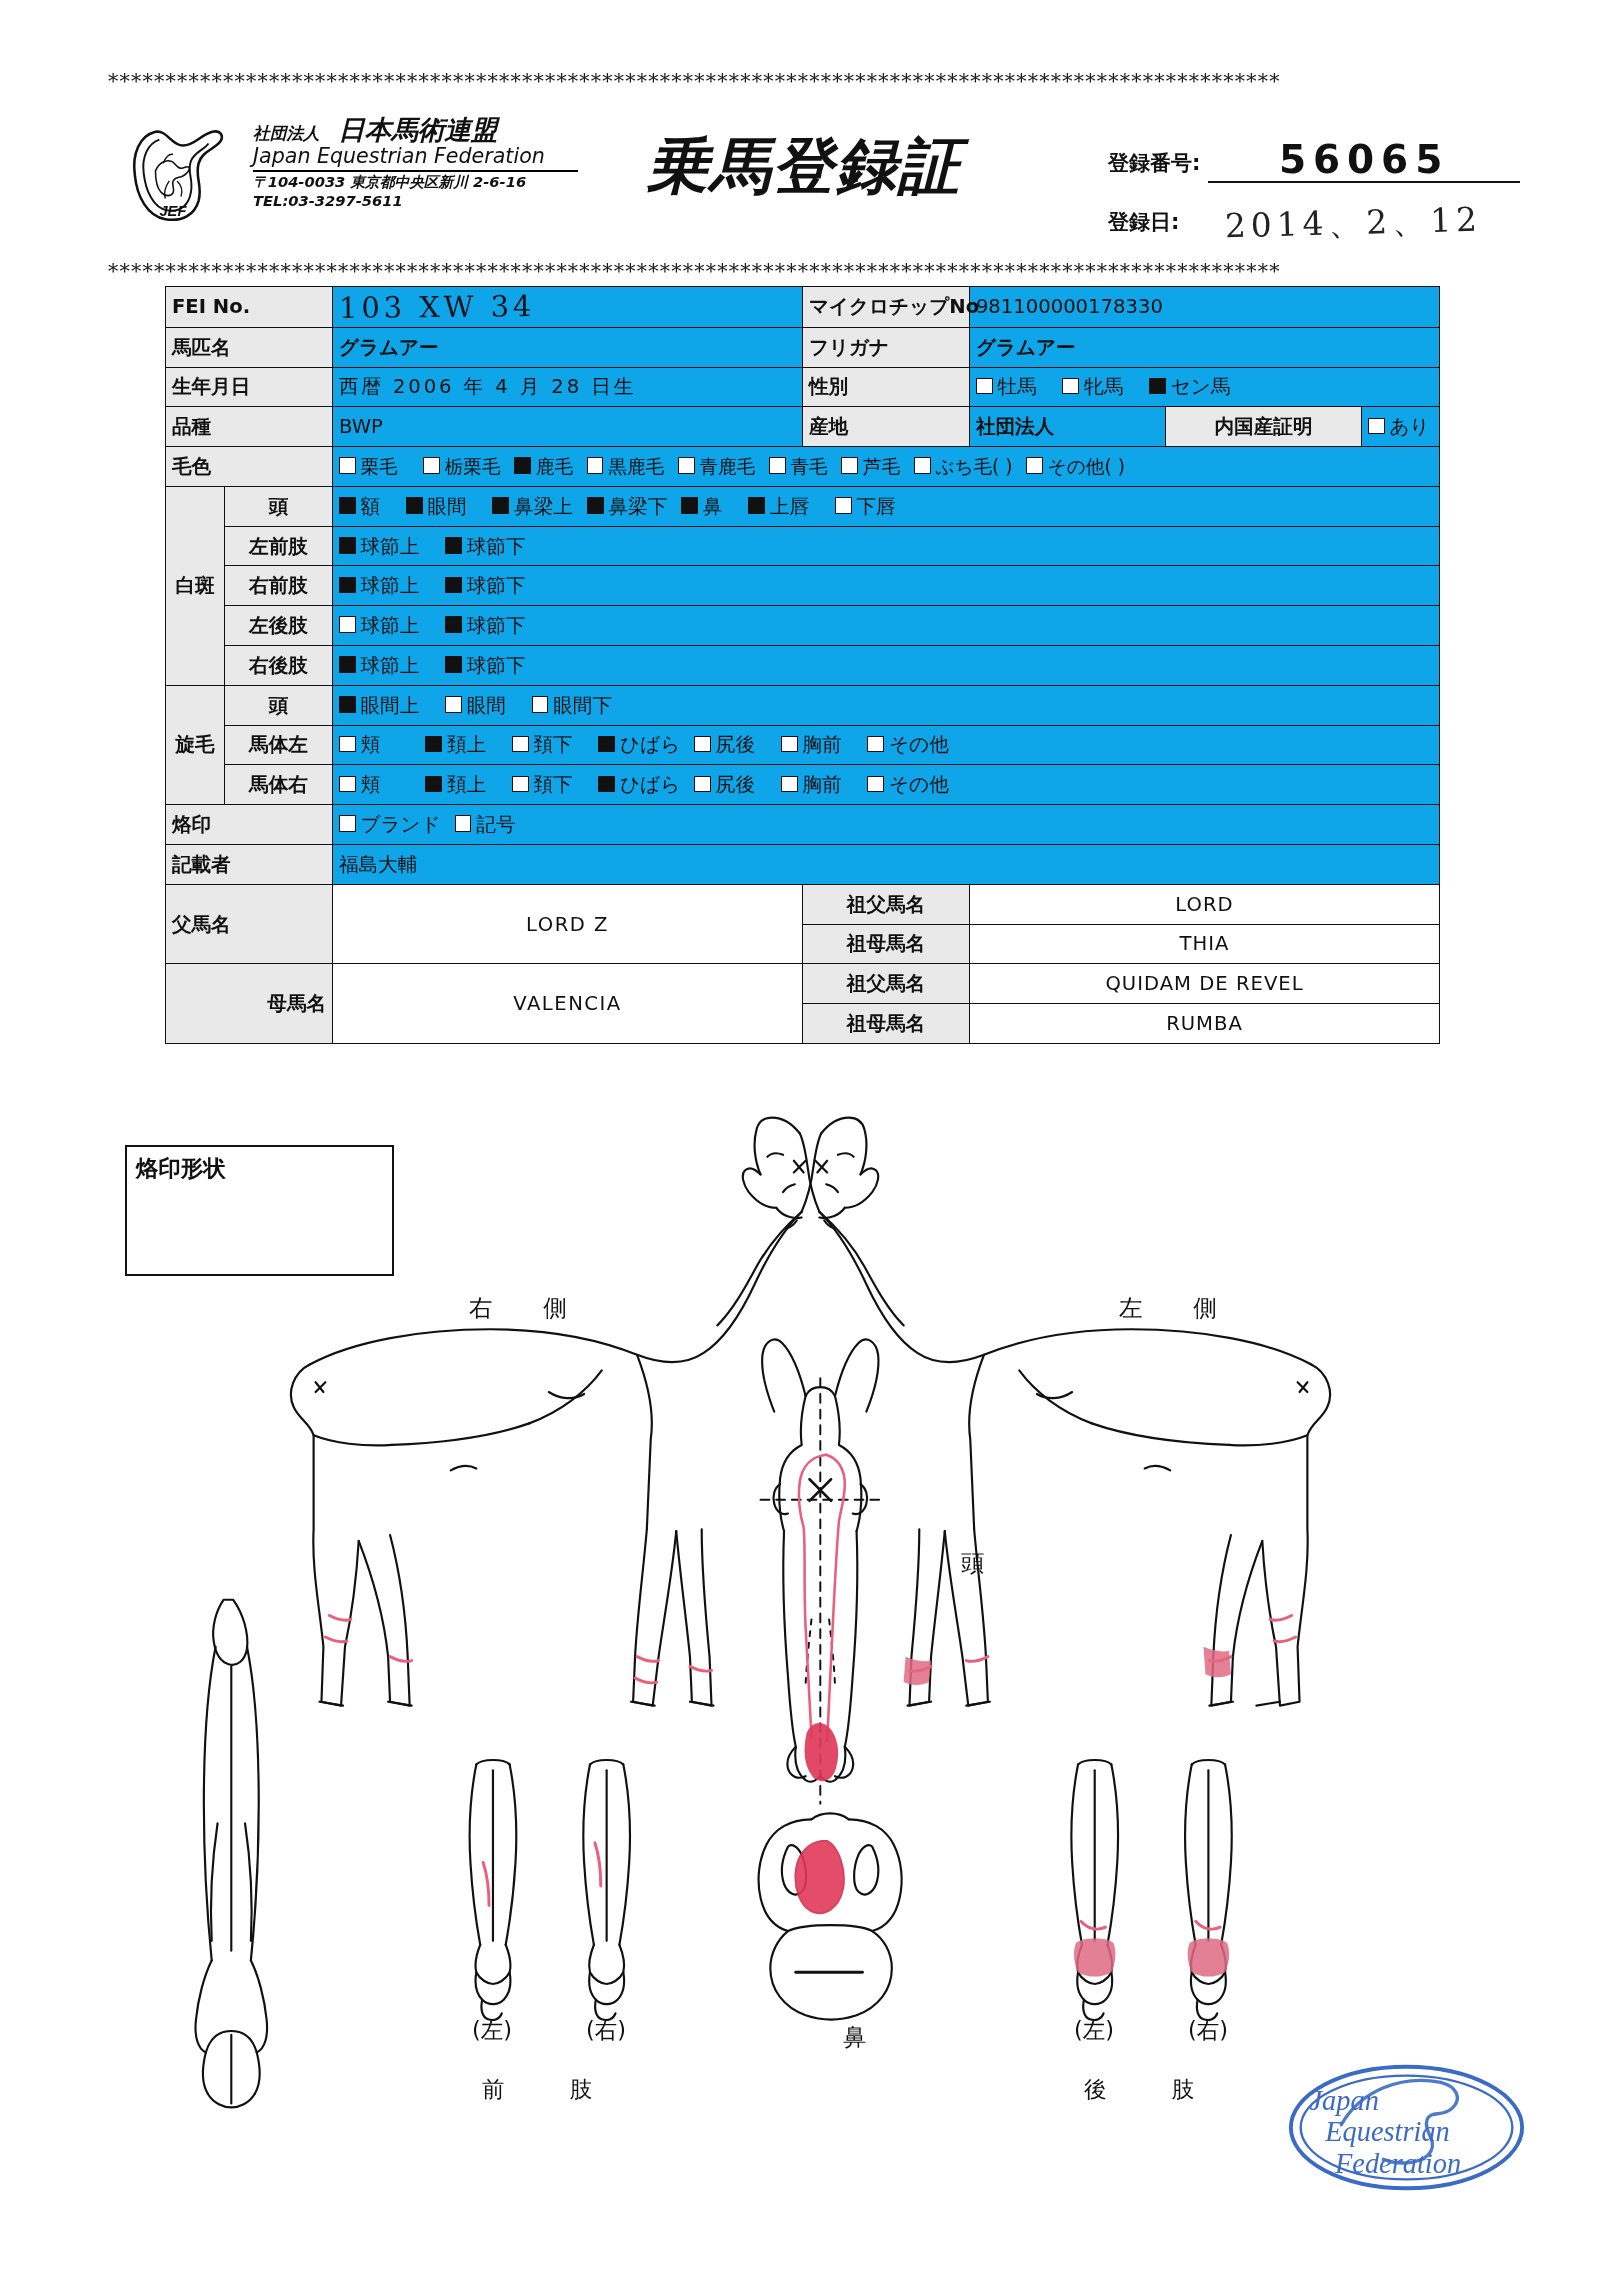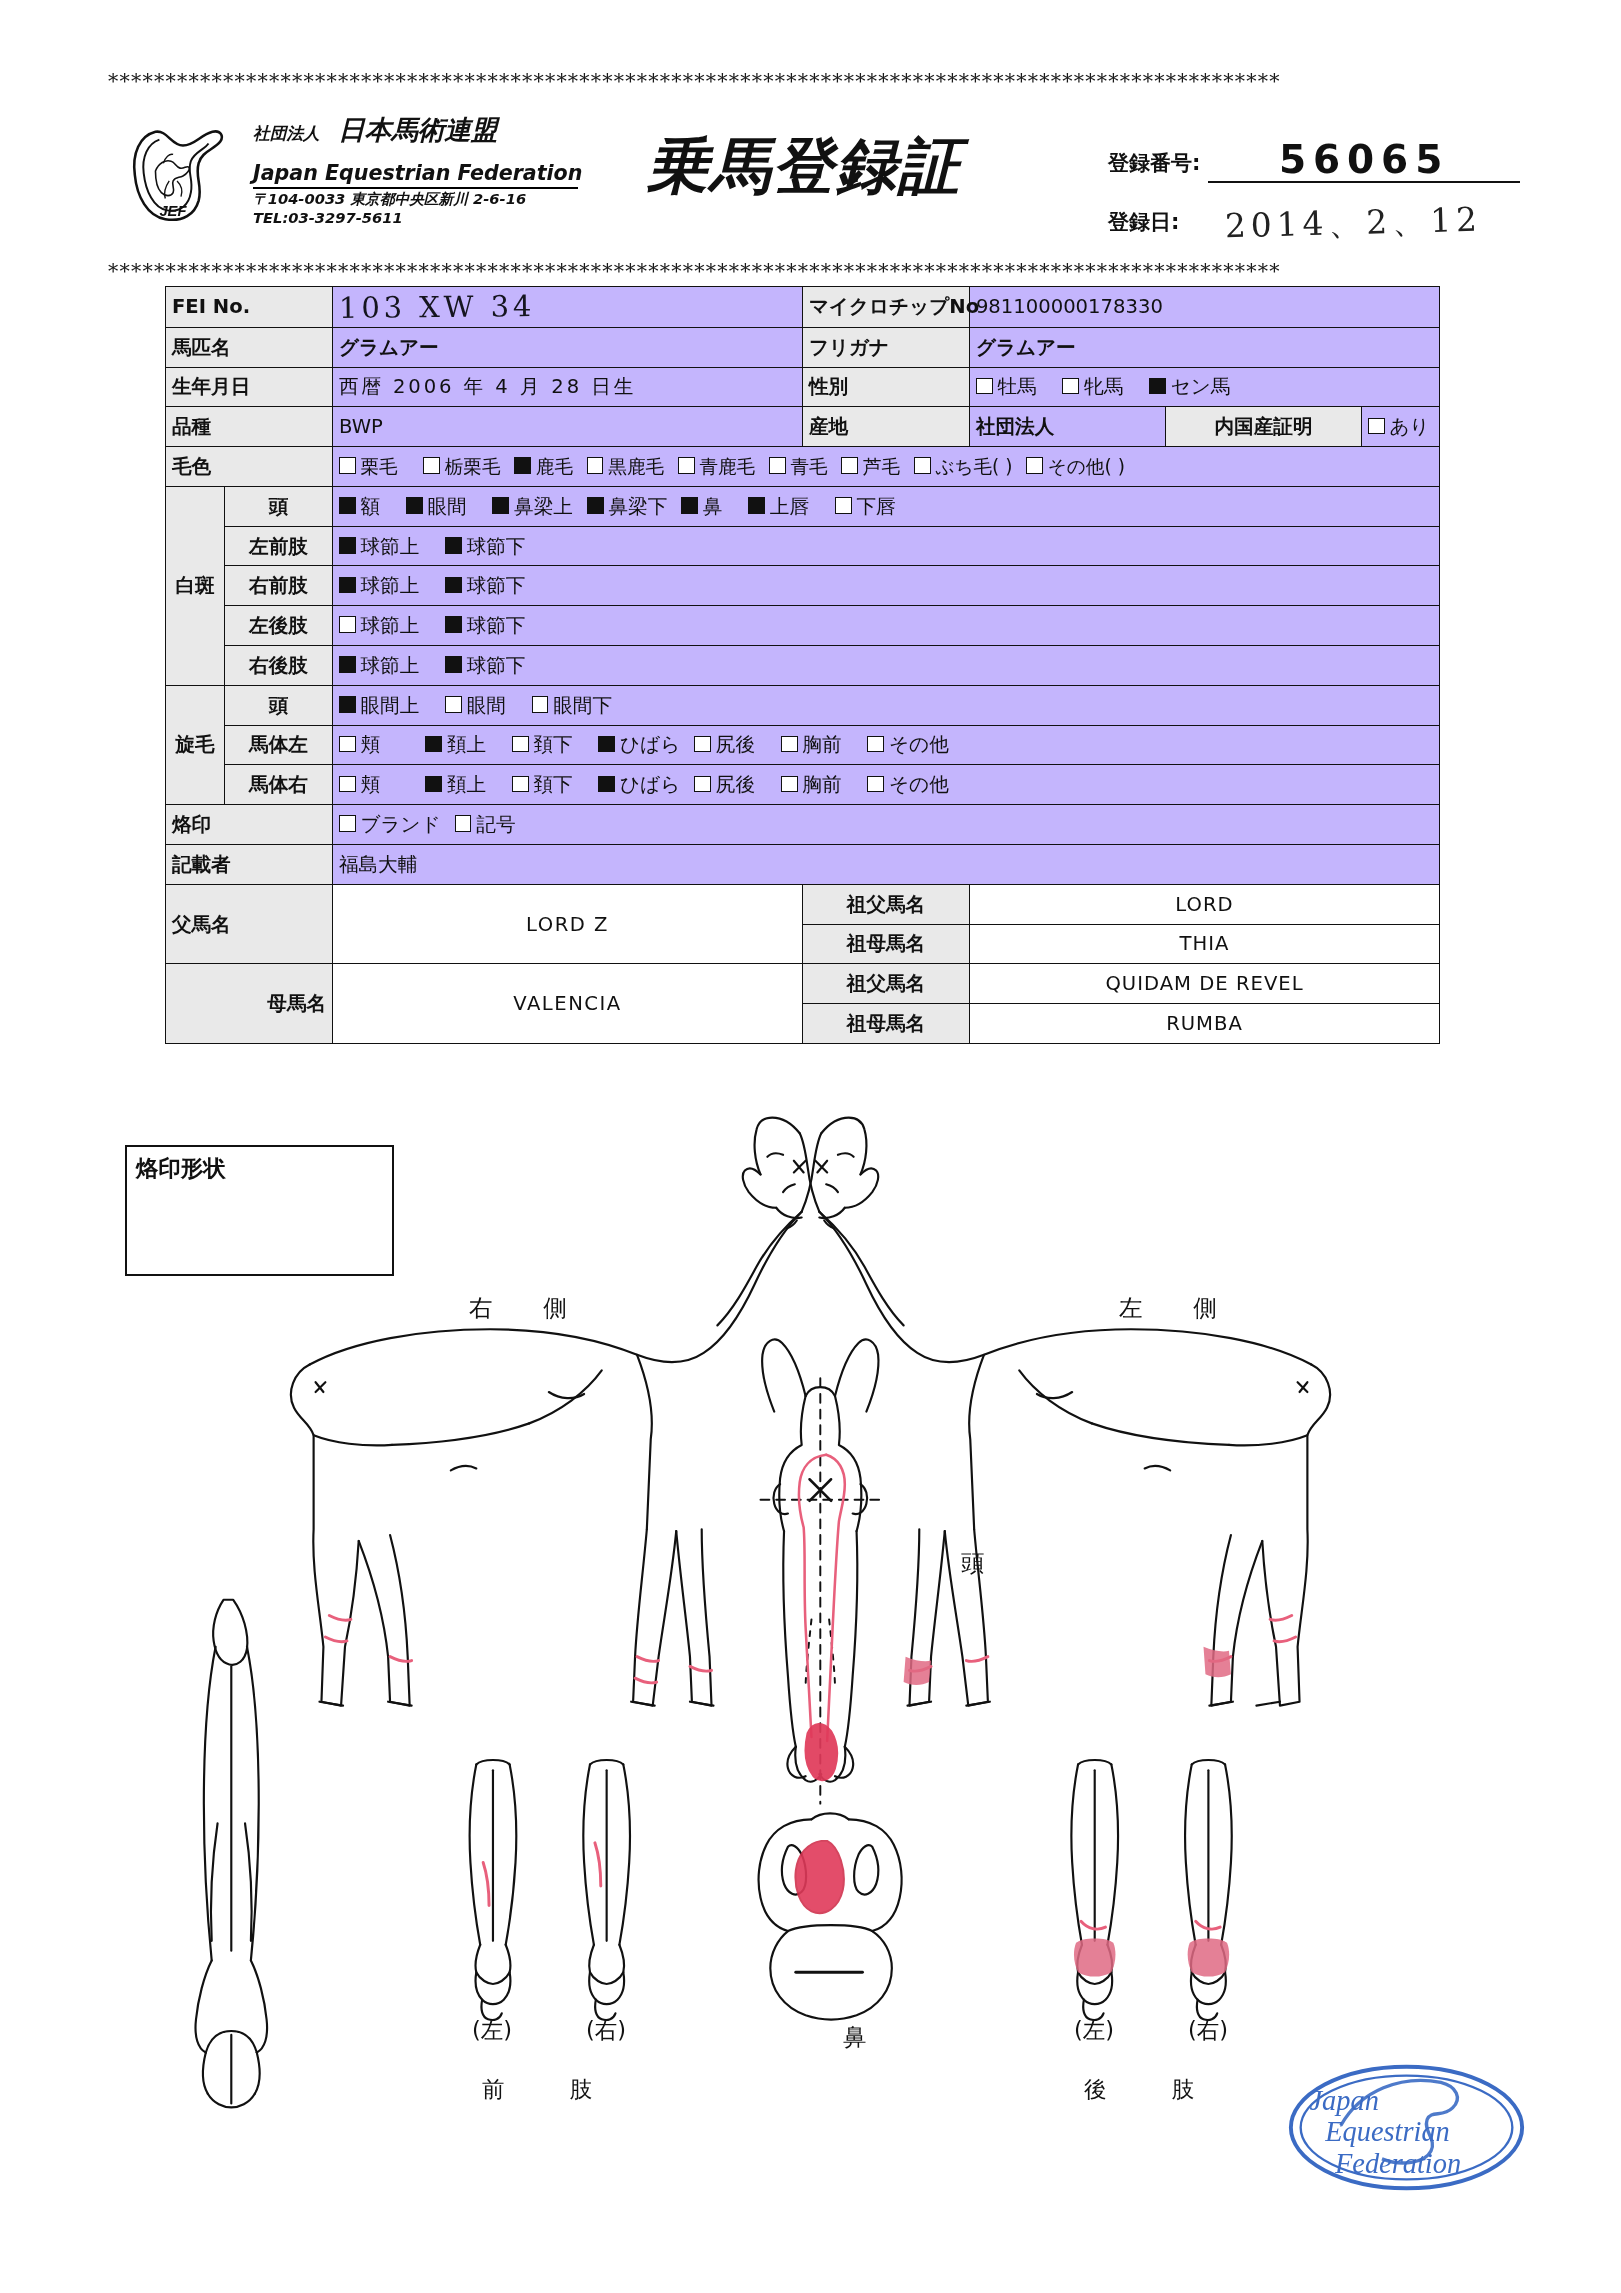--- a/index.html
+++ b/index.html
@@ -12,21 +12,21 @@
             overflow:hidden;white-space:nowrap;font-size:20.6px;letter-spacing:1.2px;
             font-family:"DejaVu Serif","Liberation Serif",serif;color:#1a1a1a;line-height:21.6px;}
   .starline.top{top:71px;}
   .starline.bot{top:261px;}
 
   .hdr{position:absolute;left:108px;top:116px;width:1406px;height:127px;}
   .jeflogo{position:absolute;left:17.6px;top:3.9px;width:110px;height:110px;}
   .orgblock{position:absolute;left:145px;top:0px;width:353px;}
   .org-jp{font-size:26.5px;font-weight:bold;font-style:italic;letter-spacing:0px;line-height:1.05;}
   .org-jp .small{font-size:16.7px;}
-  .org-en{font-size:20.6px;font-style:italic;font-weight:bold;line-height:1.15;margin-top:18px;}
+  .org-en{font-size:20.6px;font-style:italic;font-weight:normal;line-height:1.15;margin-top:1px;}
   .org-rule{border-top:2.5px solid #000;margin-top:2px;width:325px;}
   .org-adr{font-size:14.7px;font-weight:bold;font-style:italic;line-height:1.18;margin-top:1px;}
 
   .bigtitle{position:absolute;left:500px;top:9.8px;width:392px;text-align:center;
             font-size:61px;font-weight:bold;font-style:italic;letter-spacing:2px;
             font-family:"DejaVu Sans","Liberation Sans",sans-serif;}
 
   .regblock{position:absolute;left:1000px;top:15.7px;width:412px;}
   .regrow{display:flex;align-items:flex-end;height:51px;}
   .reglab{font-size:21px;font-weight:bold;padding-bottom:5.9px;white-space:nowrap;}
@@ -37,21 +37,21 @@
   .regdate{font-size:33px;letter-spacing:4.9px;line-height:1.1;
            font-family:"DejaVu Serif","Liberation Serif",serif;color:#222;
            transform:rotate(-1.5deg);}
 
   
   table.main{position:absolute;left:165px;top:286px;width:1274px;
              border-collapse:collapse;table-layout:fixed;}
   table.main td{border:1.6px solid #111;font-size:19.6px;padding:2.9px 5.9px;
                 height:33px;vertical-align:middle;}
   .lab{background:#e9e9e9;font-weight:bold;text-align:left;white-space:nowrap;}
-  .val{background:#c4b5fd;}
+  .val{background:#0ea5e9;}
   .hand{font-family:"DejaVu Serif","Liberation Serif",serif;font-size:29px;
         letter-spacing:3.9px;color:#15151f;transform:rotate(-0.6deg);display:inline-block;}
   .kana{font-size:19.6px;font-weight:bold;}
   .sp{letter-spacing:2.9px;}
   .cbox{display:inline-block;width:14.7px;height:14.7px;border:1.8px solid #111;
         margin-right:4.9px;vertical-align:-1px;background:#fff;}
   .cbox.on{background:#111;}
   .opt{display:inline-block;margin-right:19.6px;white-space:nowrap;}
   .opt.tight{margin-right:7.8px;}
   .ped{text-align:center;font-size:21.6px;letter-spacing:1px;}

